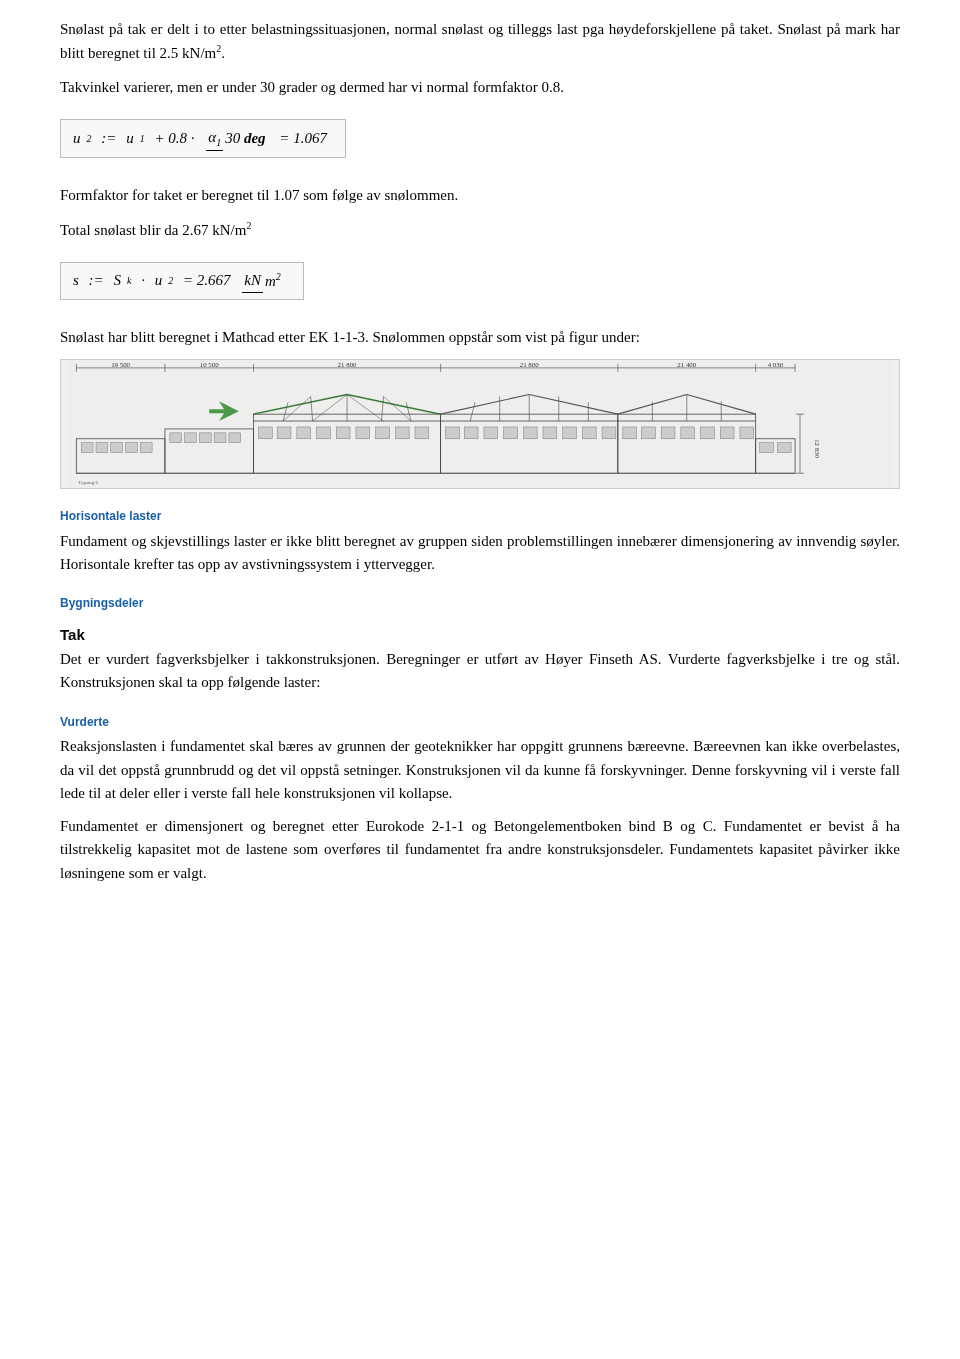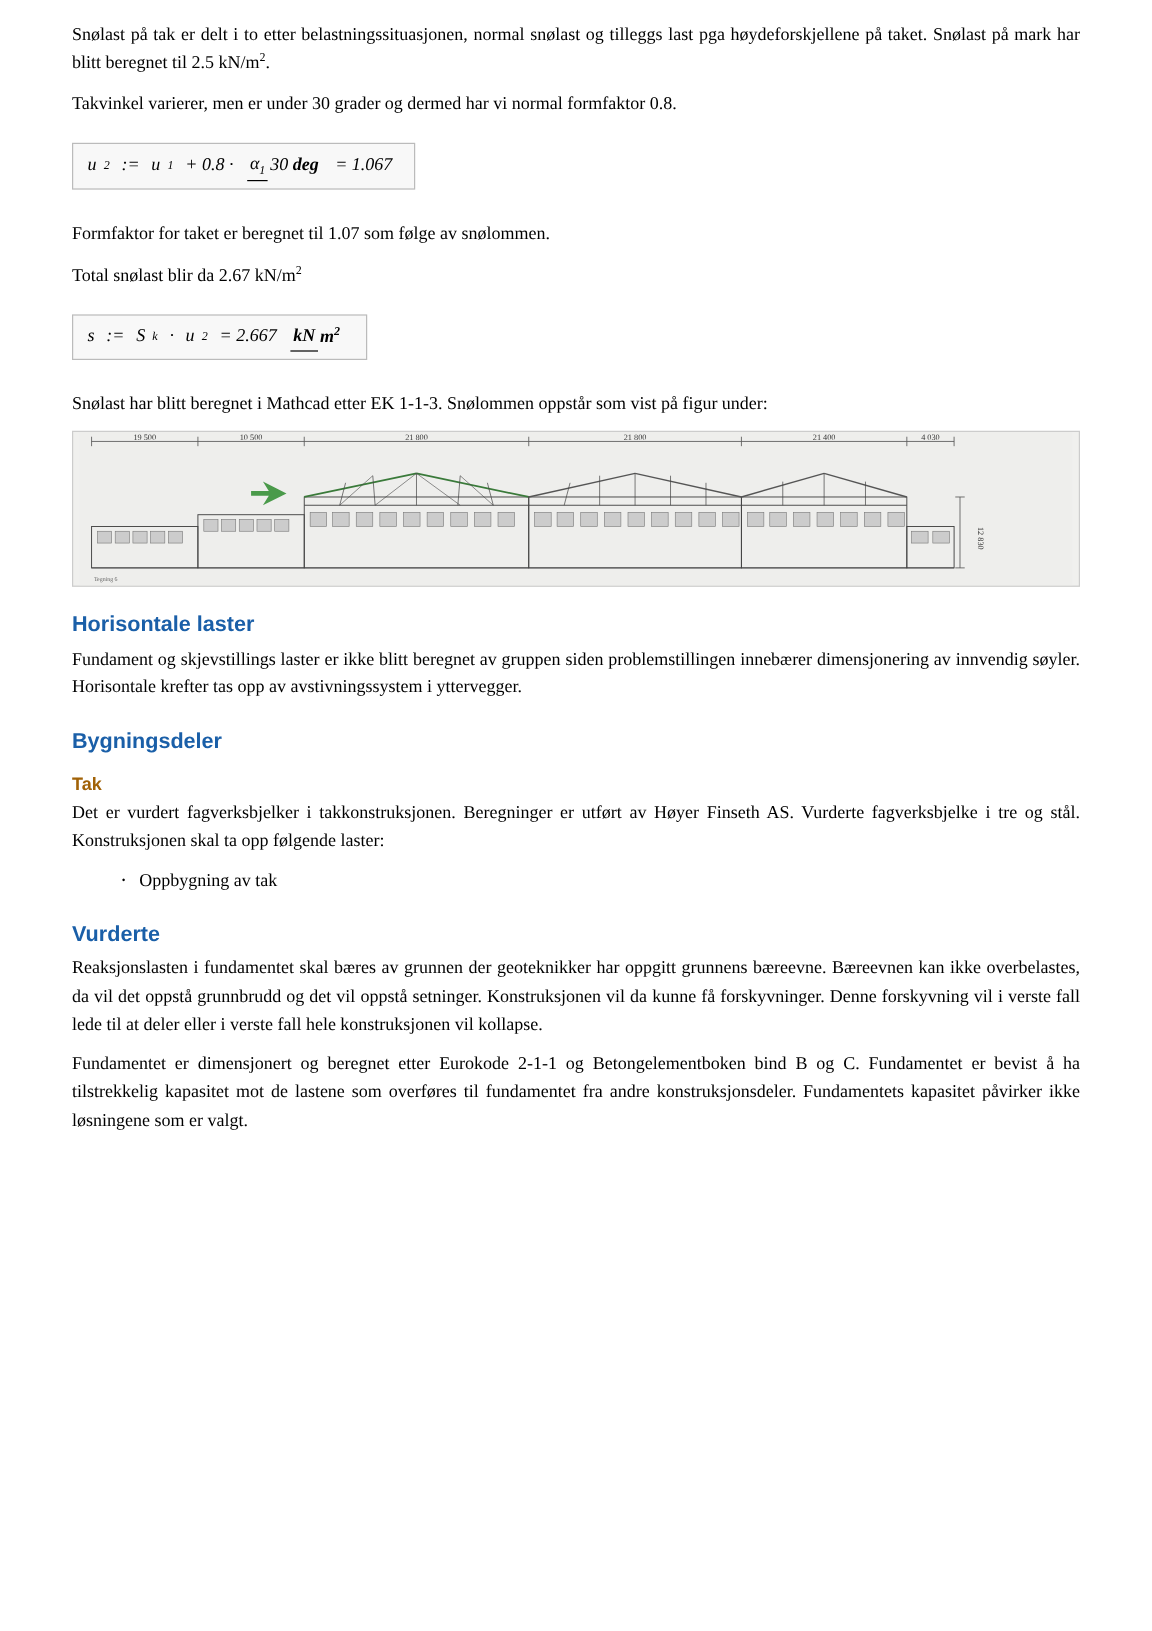--- a/index.html
+++ b/index.html
@@ -41,28 +41,28 @@
       border-bottom: 1px solid #000;
       padding: 0 2px;
       font-style: italic;
     }
     .fraction .denom {
       padding: 0 2px;
       font-style: italic;
     }
     .section-heading {
       color: #1a5fa8;
-      font-size: 18px;
+      font-size: 12px;
       font-weight: bold;
       margin-top: 18px;
       margin-bottom: 4px;
       font-family: Arial, sans-serif;
     }
     .sub-heading {
-      color: #a16207;
+      color: #000000;
       font-size: 15px;
       font-weight: bold;
       margin-top: 10px;
       margin-bottom: 2px;
       font-family: Arial, sans-serif;
     }
     .building-diagram {
       width: 100%;
       margin: 10px 0 14px 0;
       border: 1px solid #ccc;
@@ -92,21 +92,21 @@
       line-height: 1.2;
     }
     .formula-row {
       display: flex;
       align-items: center;
       margin: 8px 0 12px 0;
     }
     sup { font-size: 10px; vertical-align: super; }
     sub { font-size: 10px; vertical-align: sub; }
     .italic { font-style: italic; }
-    .bold { font-weight: bold; }
+    .bold { font-weight: normal; }
   </style>
 </head>
 <body>
 
 <p class="paragraph">
   Snølast på tak er delt i to etter belastningssituasjonen, normal snølast og tilleggs last pga
   høydeforskjellene på taket. Snølast på mark har blitt beregnet til 2.5 kN/m<sup>2</sup>.
 </p>
 
 <p class="paragraph">
@@ -291,20 +291,19 @@
 
 <p class="paragraph">Fundament og skjevstillings laster er ikke blitt beregnet av gruppen siden problemstillingen innebærer dimensjonering av innvendig søyler. Horisontale krefter tas opp av avstivningssystem i yttervegger.</p>
 
 <h2 class="section-heading">Bygningsdeler</h2>
 
 <h3 class="sub-heading">Tak</h3>
 
 <p class="paragraph">Det er vurdert fagverksbjelker i takkonstruksjonen. Beregninger er utført av Høyer Finseth AS. Vurderte fagverksbjelke i tre og stål. Konstruksjonen skal ta opp følgende laster:</p>
 
 <ul class="bullet-list">
-  <li>Oppbygning av tak</li>
 </ul>
 
 <h2 class="section-heading">Vurderte</h2>
 
 <p class="paragraph">Reaksjonslasten i fundamentet skal bæres av grunnen der geoteknikker har oppgitt grunnens bæreevne. Bæreevnen kan ikke overbelastes, da vil det oppstå grunnbrudd og det vil oppstå setninger. Konstruksjonen vil da kunne få forskyvninger. Denne forskyvning vil i verste fall lede til at deler eller i verste fall hele konstruksjonen vil kollapse.</p>
 
 <p class="paragraph">Fundamentet er dimensjonert og beregnet etter Eurokode 2-1-1 og Betongelementboken bind B og C. Fundamentet er bevist å ha tilstrekkelig kapasitet mot de lastene som overføres til fundamentet fra andre konstruksjonsdeler. Fundamentets kapasitet påvirker ikke løsningene som er valgt.</p>
 
 </body></html>

